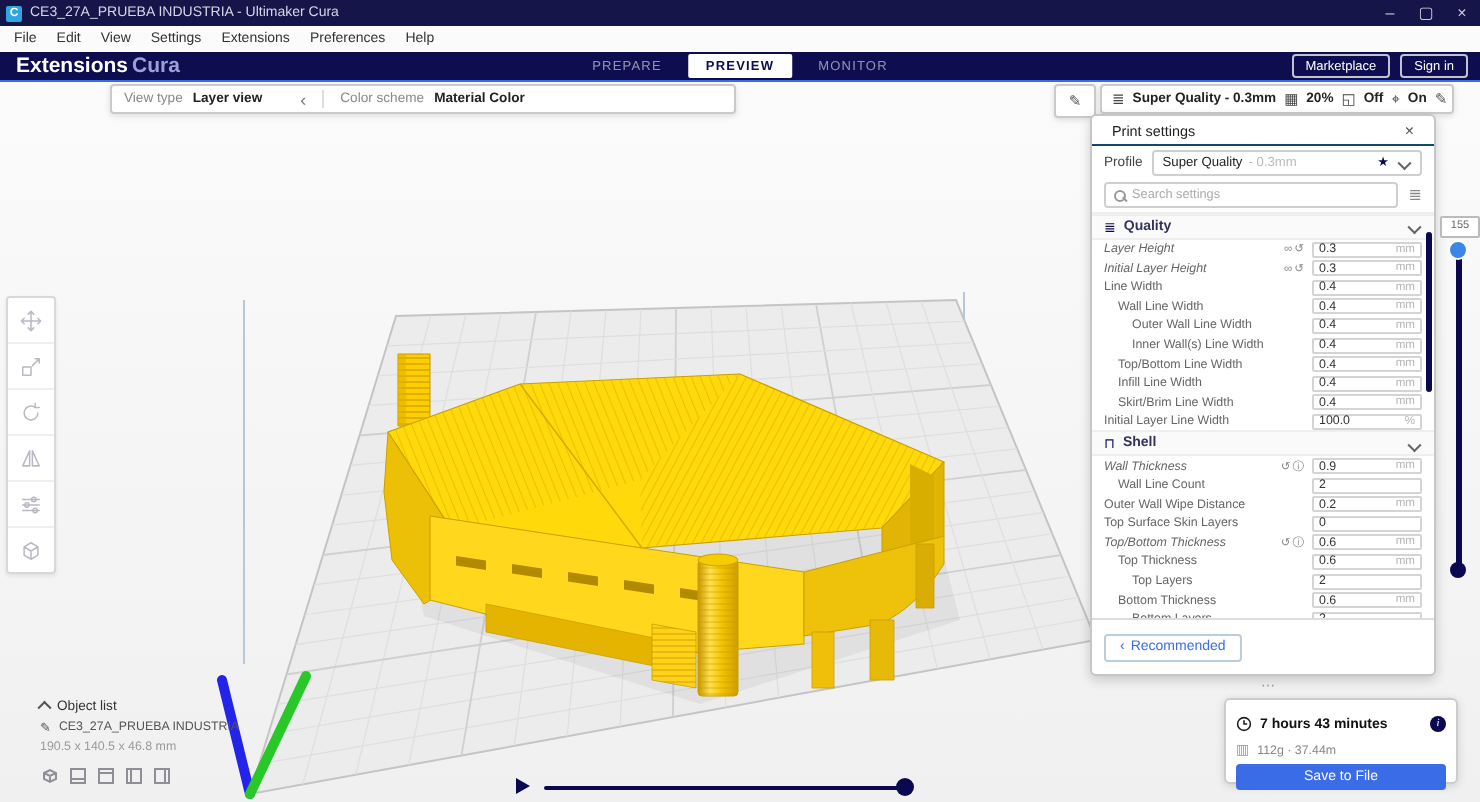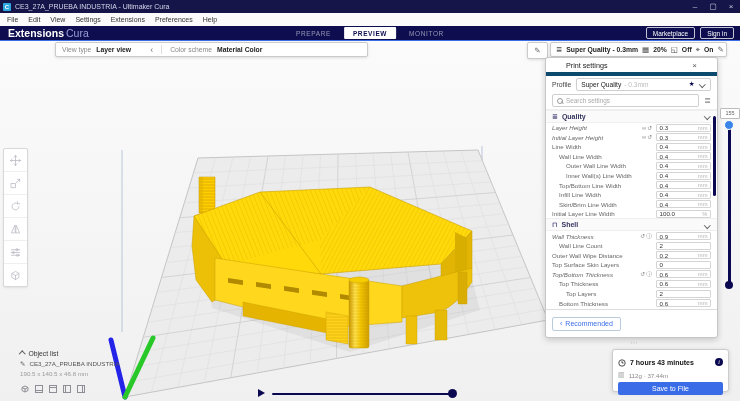--- a/index.html
+++ b/index.html
@@ -12,21 +12,21 @@
               color:#fff;font-size:6px;line-height:8px;text-align:center;font-weight:bold;}
   #win-buttons{margin-left:auto;display:flex;gap:0;}
   #win-buttons span{width:18px;text-align:center;color:#c9c9dd;font-size:8px;line-height:13px;cursor:default;}
   
   #menubar{position:absolute;left:0;top:13px;width:740px;height:13px;background:#fbfbfb;
            display:flex;align-items:center;padding-left:2px;box-sizing:border-box;}
   .menu-item{font-size:7px;color:#333;padding:0 5px;line-height:13px;}
   
   #header{position:absolute;left:0;top:26px;width:740px;height:14px;background:#0d0d50;}
   #brand{position:absolute;left:8px;top:0;line-height:14px;font-size:10.5px;color:#fff;font-weight:bold;}
-  #brand .light{font-weight:normal;color:#9ba0d6;margin-left:2px;}
+  #brand .light{font-weight:bold;color:#9ba0d6;margin-left:2px;}
   #tabs{position:absolute;left:50%;transform:translateX(-50%);top:0;height:14px;display:flex;align-items:center;gap:4px;}
   .tab{font-size:6.5px;letter-spacing:.6px;color:rgba(255,255,255,.55);padding:2.5px 9px;border-radius:1px;}
   .tab.active{background:#fff;color:#0d0d50;font-weight:bold;}
   #header-actions{position:absolute;right:6px;top:0;height:14px;display:flex;align-items:center;gap:5px;}
   .hdr-btn{font-size:6.5px;color:#fff;border:1px solid rgba(255,255,255,.75);border-radius:2px;padding:1.5px 6px;}
   #accent-line{position:absolute;left:0;top:40px;width:740px;height:1.5px;background:#3a6ce8;}
   
   #canvas{position:absolute;left:0;top:41px;width:740px;height:360px;
           background:linear-gradient(#fbfbfb,#f0f0f0);}
   #scene{position:absolute;left:0;top:-1px;}
@@ -43,21 +43,21 @@
   .collapse-chev{color:#777;font-size:9px;margin-left:14px;}
   #summary-edit{left:527px;top:42px;height:15px;width:19px;justify-content:center;}
   #setup-summary{left:550px;top:42px;height:15px;width:177px;padding:0 5px;box-sizing:border-box;gap:4px;}
   #setup-summary .val{color:#222;font-weight:bold;white-space:nowrap;}
   .mini-icon{color:#444;font-size:7.5px;}
   .pencil{color:#555;font-size:7.5px;}
   
   #print-settings{position:absolute;left:545px;top:57px;width:173px;height:281px;background:#fff;
                   border:1px solid #c6c6c6;border-radius:3px;box-shadow:0 2px 6px rgba(0,0,0,.18);
                   box-sizing:border-box;display:flex;flex-direction:column;}
-  #ps-header{height:14px;display:flex;align-items:center;padding:0 20px;border-bottom:4px solid #0c4a6e;}
+  #ps-header{height:14px;display:flex;align-items:center;padding:0 10px;border-bottom:1px solid #0c4a6e;}
   #ps-title{font-size:7.2px;color:#222;}
   #ps-close{margin-left:auto;color:#555;font-size:8px;}
   #ps-profile{height:16px;display:flex;align-items:center;padding:0 6px;gap:5px;}
   #ps-profile .plbl{font-size:6.8px;color:#444;}
   #profile-select{flex:1;height:11px;border:1px solid #cfcfcf;border-radius:2px;display:flex;
                   align-items:center;padding:0 4px;gap:3px;font-size:6.6px;}
   #profile-select .pv{color:#222;}
   #profile-select .pvs{color:#bbb;}
   #profile-select .star{margin-left:auto;color:#0a0850;font-size:6.5px;}
   #ps-search{height:17px;display:flex;align-items:center;padding:0 6px;gap:5px;border-bottom:1px solid #eee;}

